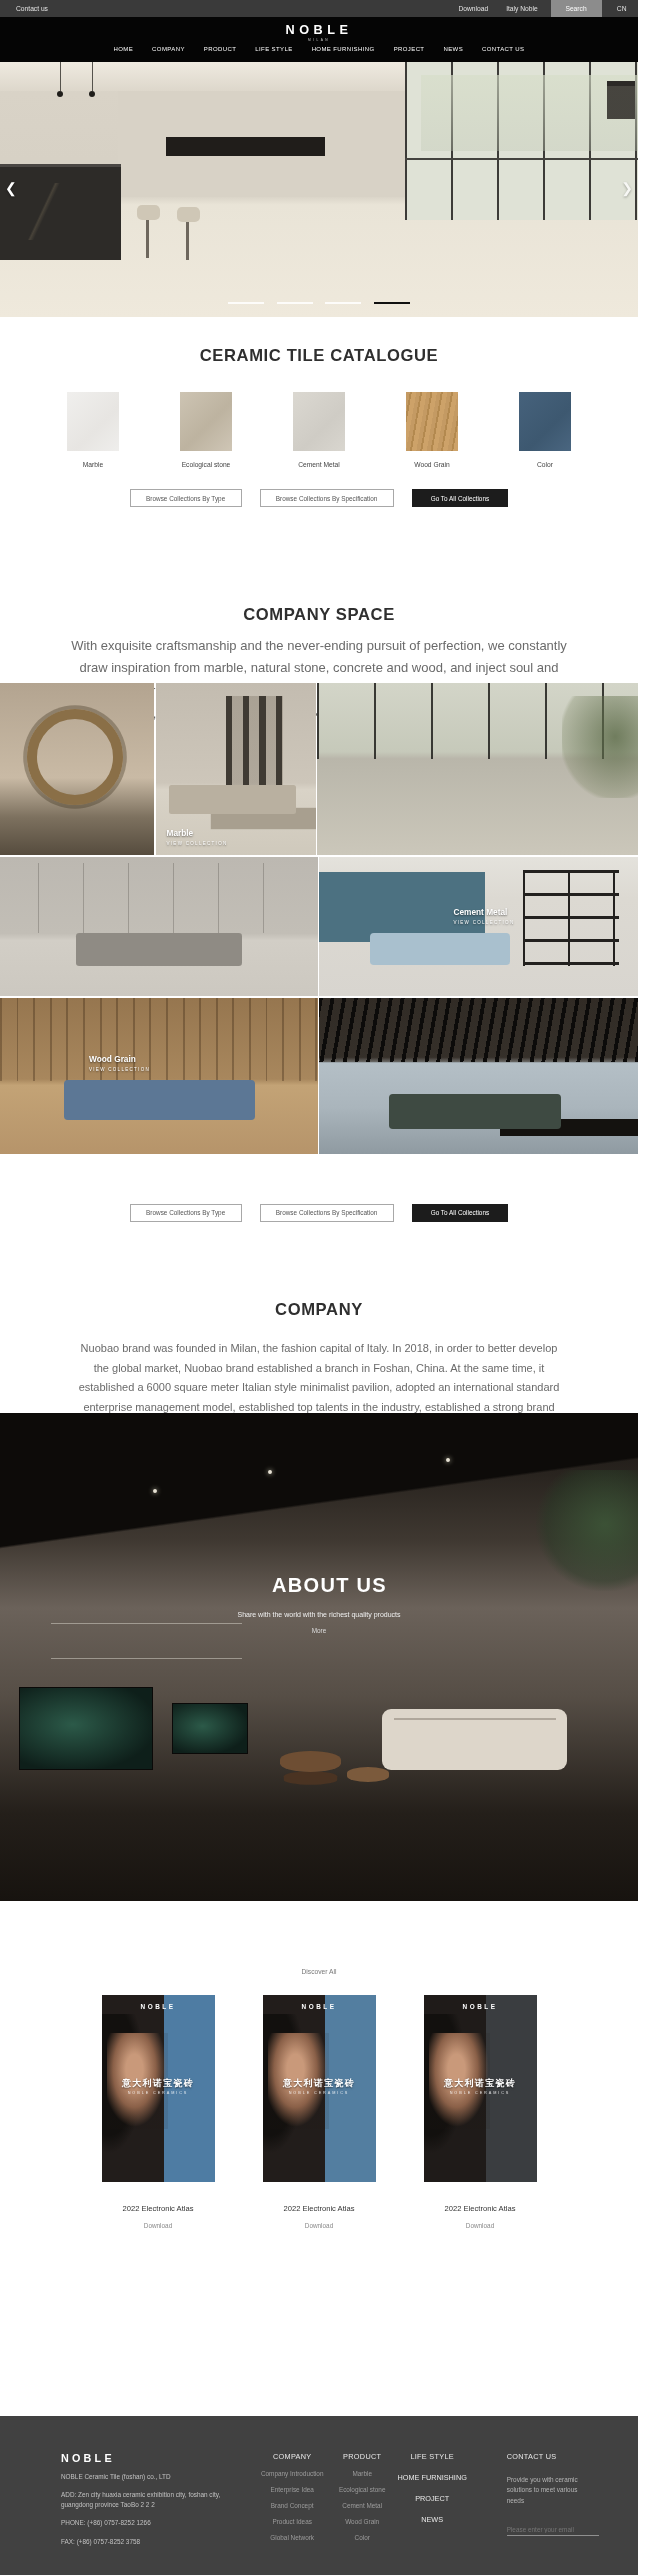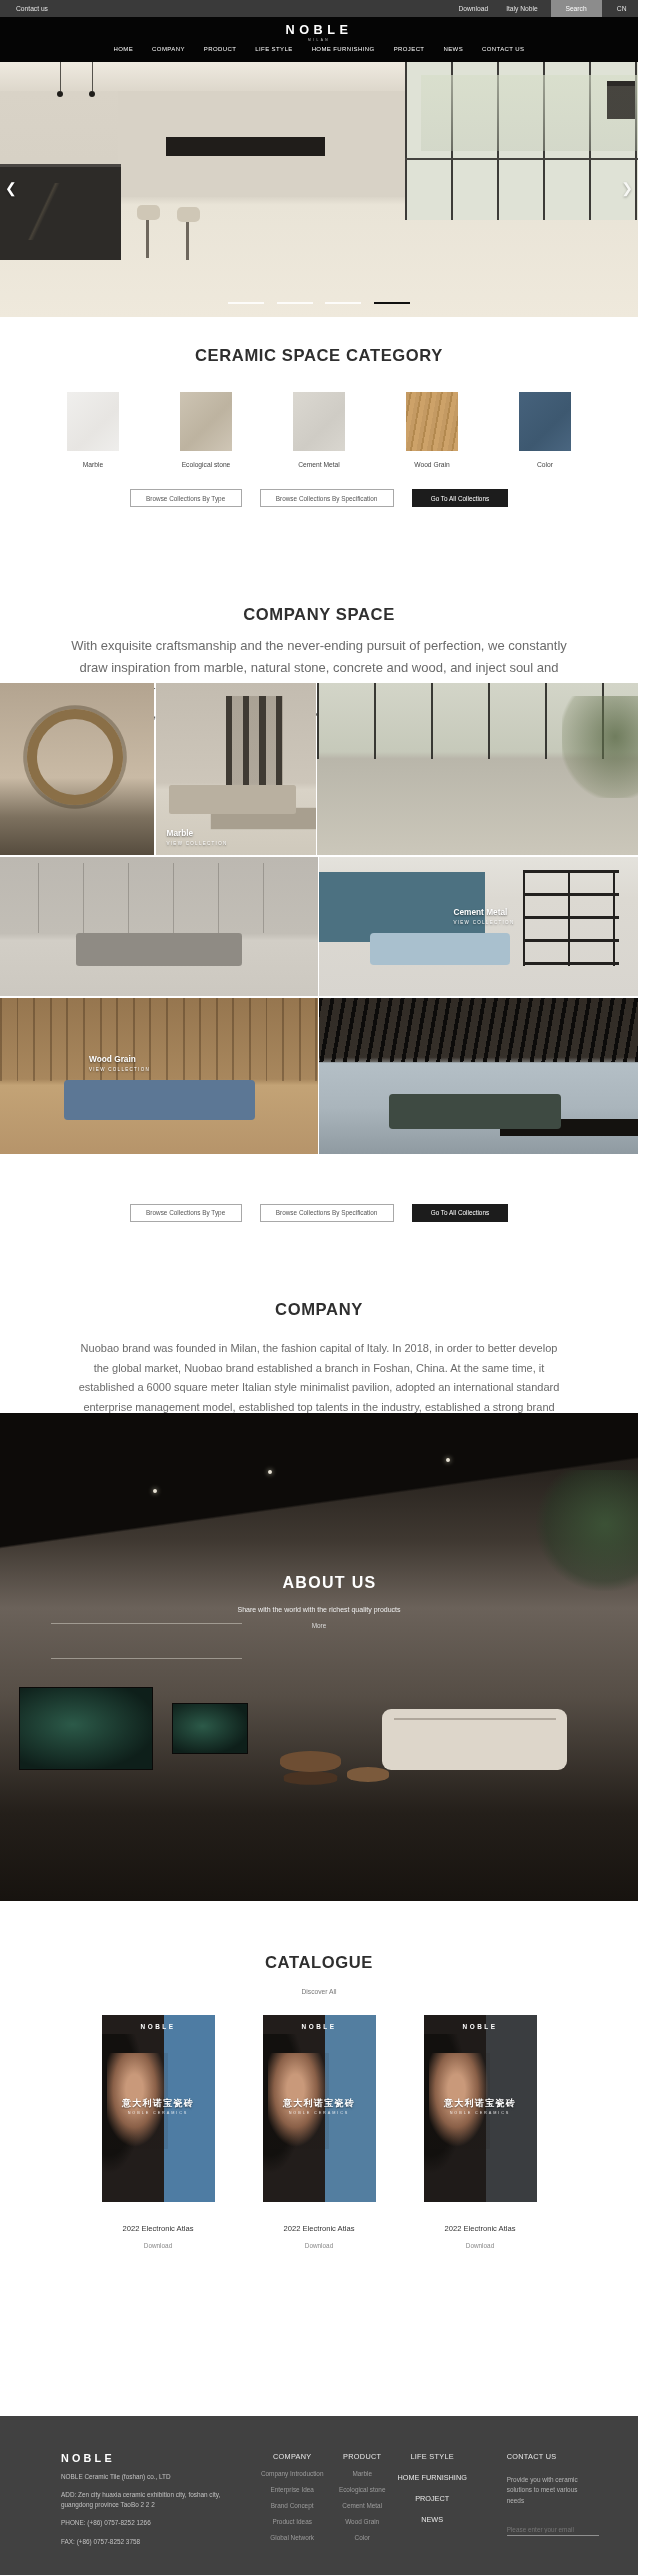--- a/index.html
+++ b/index.html
@@ -121,21 +121,21 @@
   .about .screen { position:absolute; background:radial-gradient(ellipse at 40% 45%, #2c5a49, #0e1f1a 75%); border:1.9px solid #0a0908; }
   .about .shelf { position:absolute; height:1.3px; background:rgba(220,215,205,.5); }
   .about .sofa { position:absolute; left:382px; top:296px; width:185px; height:61px; background:#ddd6ca; border-radius:9px; }
   .about .sofa::after { content:""; position:absolute; left:11.5px; top:9px; width:162px; height:1.9px; background:rgba(90,80,70,.35); }
   .about .table1 { position:absolute; left:280px; top:338px; width:61px; height:21.7px; background:#6e4e33; border-radius:50%/40%; box-shadow:0 16.6px 0 -3.8px #4a3categories; box-shadow:0 16.6px 0 -3.8px #4a3322; }
   .about .table2 { position:absolute; left:347px; top:354px; width:42px; height:15.3px; background:#7b5a3c; border-radius:50%/40%; }
   .about .plant { position:absolute; right:-12.7px; top:57px; width:115px; height:121px;
     background:radial-gradient(ellipse at 60% 45%, rgba(60,85,55,.9), rgba(40,60,38,.45) 60%, transparent 72%); }
   .about .spot { position:absolute; width:3.8px; height:3.8px; border-radius:50%; background:rgba(255,250,235,.9); box-shadow:0 0 5.1px rgba(255,250,220,.8); }
   .about .overlay { position:absolute; left:0; right:0; top:161px; text-align:center; color:#fff; }
-  .about .overlay h2 { font-size:16px; letter-spacing:1.3px;padding-left:21px; }
+  .about .overlay h2 { font-size:20px; letter-spacing:1.3px;padding-left:21px; }
   .about .overlay .line { margin-top:14px; font-size:7px; color:#f0f0f0; }
   .about .overlay .more { margin-top:9px; font-size:6.4px; color:#ddd; cursor:pointer; }
 
   
   .catalogue { height:515px; text-align:center; padding-top:52px; }
   .catalogue p { margin:11.5px auto 0; width:395px; font-size:7.3px; color:#6a6a6a; line-height:1.8; }
   .discover { margin-top:15.3px; font-size:6.7px; color:#777; cursor:pointer; display:inline-block; }
   .covers { margin-top:19px; display:flex; justify-content:center; gap:48px; }
   .cover-col { width:113px; }
   .cover { position:relative; width:113px; height:187px; overflow:hidden; cursor:pointer; }
@@ -212,21 +212,21 @@
     <span class="carousel-arrow" style="right:5.1px; opacity:.75;">❯</span>
     <div class="indicators">
       <i></i>
       <i></i>
       <i></i>
       <i class="active"></i>
     </div>
   </div>
 
   <div class="category">
-    <div class="sec-title">CERAMIC SPACE CATEGORY</div>
+    <div class="sec-title">CERAMIC TILE CATALOGUE</div>
     <div class="swatches">
       <div class="swatch-wrap">
         <div class="swatch" style="background: linear-gradient(135deg, rgb(240, 239, 237) 0%, rgb(231, 229, 226) 60%, rgb(239, 238, 236) 100%);"></div>
         <div class="swatch-label">Marble</div>
       </div>
       <div class="swatch-wrap">
         <div class="swatch" style="background: linear-gradient(135deg, rgb(205, 196, 179) 0%, rgb(189, 179, 160) 55%, rgb(207, 198, 182) 100%);"></div>
         <div class="swatch-label">Ecological stone</div>
       </div>
       <div class="swatch-wrap">
@@ -313,21 +313,20 @@
     <div class="table2"></div>
     <div class="plant"></div>
     <div class="overlay">
       <h2>ABOUT US</h2>
       <div class="line">Share with the world with the richest quality products</div>
       <div class="more">More</div>
     </div>
   </div>
 
   <div class="catalogue">
-    <div class="sec-title">CATALOGUE</div>
     <div class="discover">Discover All</div>
     <div class="covers">
 
       <div class="cover-col">
         <div class="cover" style="background: linear-gradient(90deg, rgb(34, 29, 27) 0px, rgb(34, 29, 27) 55%, rgb(78, 124, 163) 55%, rgb(78, 124, 163) 100%);">
           <div class="hair"></div>
           <div class="face"></div>
           <div class="brand">NOBLE</div>
           <div class="cn">意大利诺宝瓷砖</div>
           <div class="cn-sub">NOBLE CERAMICS</div>

